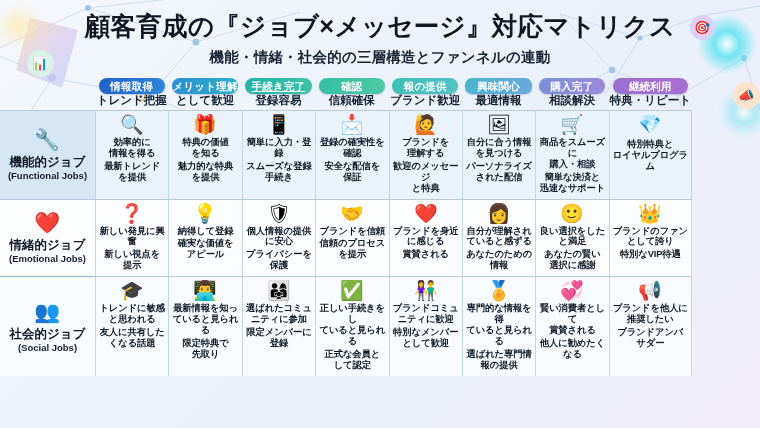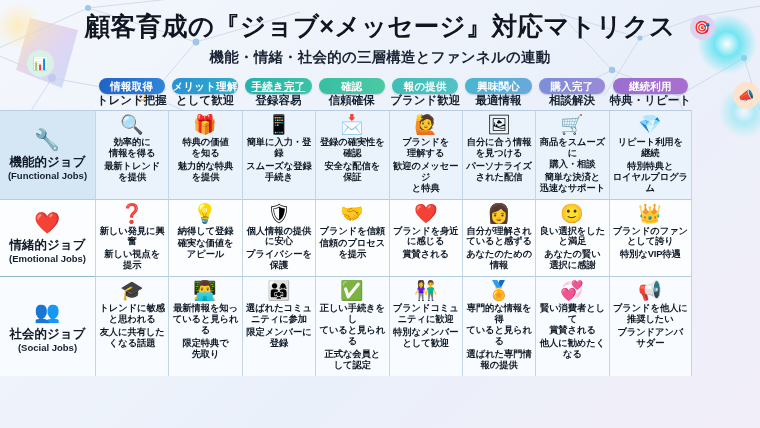--- a/index.html
+++ b/index.html
@@ -164,21 +164,21 @@
   <div id="subtitle">機能・情緒・社会的の三層構造とファンネルの連動</div>
 </div>
 
 <div id="matrix">
     <div class="corner"></div>
     <div class="colhead"><span class="stage-pill" style="background: linear-gradient(100deg, rgb(31, 99, 200), rgb(47, 134, 216));">情報取得</span><span class="stage-sub">トレンド把握</span></div>
     <div class="colhead"><span class="stage-pill" style="background: linear-gradient(100deg, rgb(42, 143, 212), rgb(47, 176, 201));">メリット理解</span><span class="stage-sub">として歓迎</span></div>
     <div class="colhead"><span class="stage-pill" style="background: linear-gradient(100deg, rgb(36, 179, 171), rgb(60, 195, 166)); text-decoration: underline;">手続き完了</span><span class="stage-sub">登録容易</span></div>
     <div class="colhead"><span class="stage-pill" style="background: linear-gradient(100deg, rgb(54, 191, 164), rgb(76, 201, 164));">確認</span><span class="stage-sub">信頼確保</span></div>
     <div class="colhead"><span class="stage-pill" style="background: linear-gradient(100deg, rgb(59, 191, 180), rgb(85, 194, 198));">報の提供</span><span class="stage-sub">ブランド歓迎</span></div>
-    <div class="colhead"><span class="stage-pill" style="background: linear-gradient(100deg, rgb(73, 182, 207), rgb(106, 168, 221));">興味関心</span><span class="stage-sub">最適情報</span></div>
+    <div class="colhead"><span class="stage-pill" style="background: linear-gradient(100deg, rgb(73, 182, 207), rgb(106, 168, 221)); border-radius: 7px;">興味関心</span><span class="stage-sub">最適情報</span></div>
     <div class="colhead"><span class="stage-pill" style="background: linear-gradient(100deg, rgb(123, 143, 216), rgb(154, 138, 217));">購入完了</span><span class="stage-sub">相談解決</span></div>
     <div class="colhead"><span class="stage-pill" style="background: linear-gradient(100deg, rgb(155, 111, 207), rgb(168, 110, 208));">継続利用</span><span class="stage-sub">特典・リピート</span></div>
     <div class="r-functional" style="display: contents;"><div class="rowlabel r-functional">
         <div class="ricon">🔧</div>
         <div class="rname">機能的ジョブ</div>
         <div class="ren">(Functional Jobs)</div>
       </div><div class="cell">
         <div class="cicon">🔍</div>
         <div class="ctop">効率的に<br>情報を得る</div>
         <div class="cbot">最新トレンド<br>を提供</div>
@@ -201,21 +201,20 @@
       </div><div class="cell">
         <div class="cicon">🖼</div>
         <div class="ctop">自分に合う情報<br>を見つける</div>
         <div class="cbot">パーソナライズ<br>された配信</div>
       </div><div class="cell">
         <div class="cicon">🛒</div>
         <div class="ctop">商品をスムーズに<br>購入・相談</div>
         <div class="cbot">簡単な決済と<br>迅速なサポート</div>
       </div><div class="cell">
         <div class="cicon">💎</div>
-        <div class="ctop">リピート利用を<br>継続</div>
         <div class="cbot">特別特典と<br>ロイヤルプログラム</div>
       </div></div>
     <div class="r-emotional" style="display: contents;"><div class="rowlabel r-emotional">
         <div class="ricon">❤️</div>
         <div class="rname">情緒的ジョブ</div>
         <div class="ren">(Emotional Jobs)</div>
       </div><div class="cell">
         <div class="cicon">❓</div>
         <div class="ctop">新しい発見に興奮</div>
         <div class="cbot">新しい視点を<br>提示</div>

